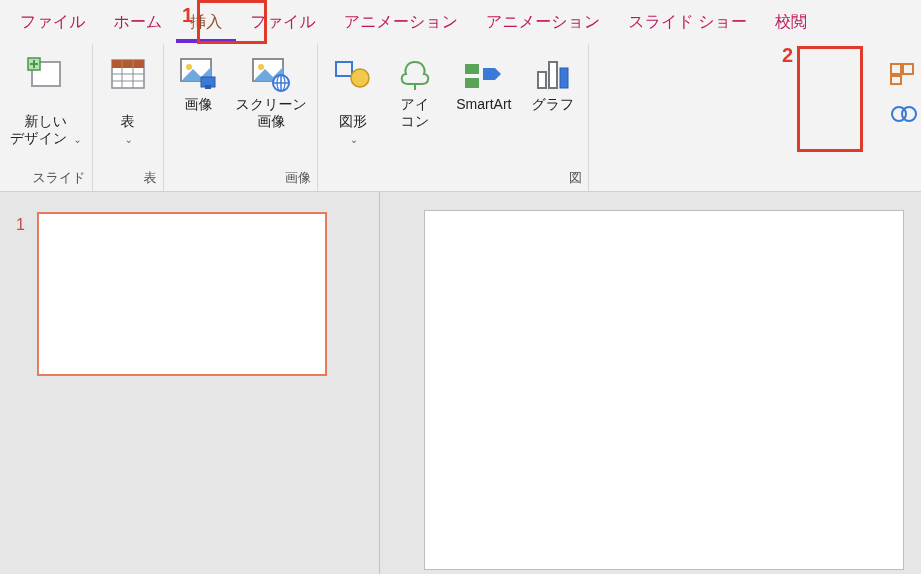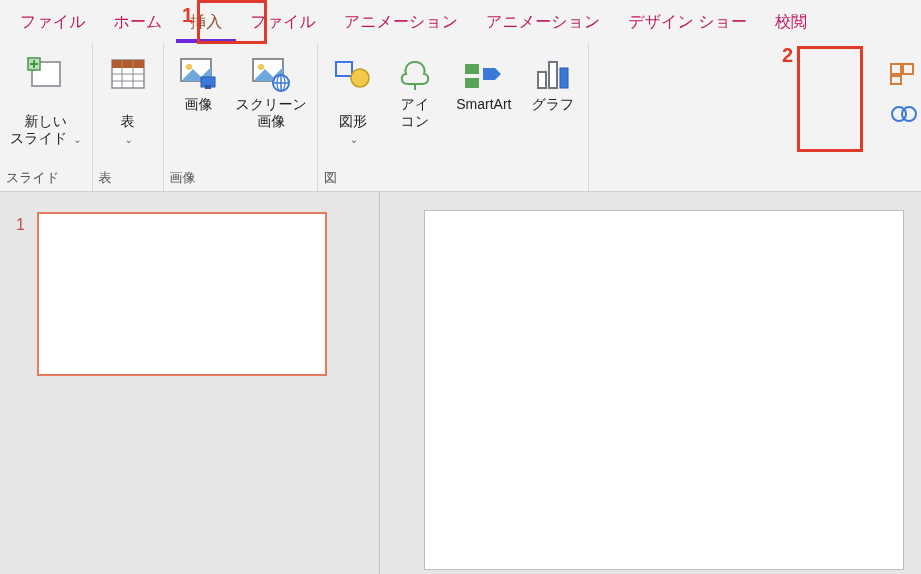--- a/index.html
+++ b/index.html
@@ -54,21 +54,21 @@
   .group-buttons {
     flex: 1;
     display: flex;
     align-items: flex-start;
     gap: 4px;
   }
   .group-label {
     font-size: 13px;
     color: #555;
     padding: 4px 0 2px;
-    text-align: left;
+    text-align: right;
     width: 100%;
   }
   .rbtn {
     display: flex;
     flex-direction: column;
     align-items: center;
     justify-content: flex-start;
     padding: 4px 4px;
     min-width: 58px;
     cursor: pointer;
@@ -165,40 +165,40 @@
 </head>
 <body>
 
 <div class="tabs">
   <div class="tab">ファイル</div>
   <div class="tab">ホーム</div>
   <div class="tab active active-underline">挿入</div>
   <div class="tab">ファイル</div>
   <div class="tab">アニメーション</div>
   <div class="tab">アニメーション</div>
-  <div class="tab">デザイン ショー</div>
+  <div class="tab">スライド ショー</div>
   <div class="tab">校閲</div>
 </div>
 
 <div class="ribbon">
 
   <div class="group">
     <div class="group-buttons">
       <div class="rbtn">
         <div class="icon-slot">
           <svg width="40" height="36" viewBox="0 0 40 36">
             <rect x="6" y="6" width="28" height="24" fill="#fff" stroke="#9aa0a6" stroke-width="2"></rect>
             <rect x="2" y="2" width="12" height="12" fill="#b7e1b5" stroke="#4a9648" stroke-width="1.5"></rect>
             <line x1="8" y1="4" x2="8" y2="12" stroke="#4a9648" stroke-width="2"></line>
             <line x1="4" y1="8" x2="12" y2="8" stroke="#4a9648" stroke-width="2"></line>
           </svg>
         </div>
         <div class="label">
           <span>新しい
-スライド</span> <span class="dropdown-caret">⌄</span>
+デザイン</span> <span class="dropdown-caret">⌄</span>
         </div>
       </div>
     </div>
     <div class="group-label">スライド</div>
   </div>
 
   <div class="group">
     <div class="group-buttons">
       <div class="rbtn">
         <div class="icon-slot">

